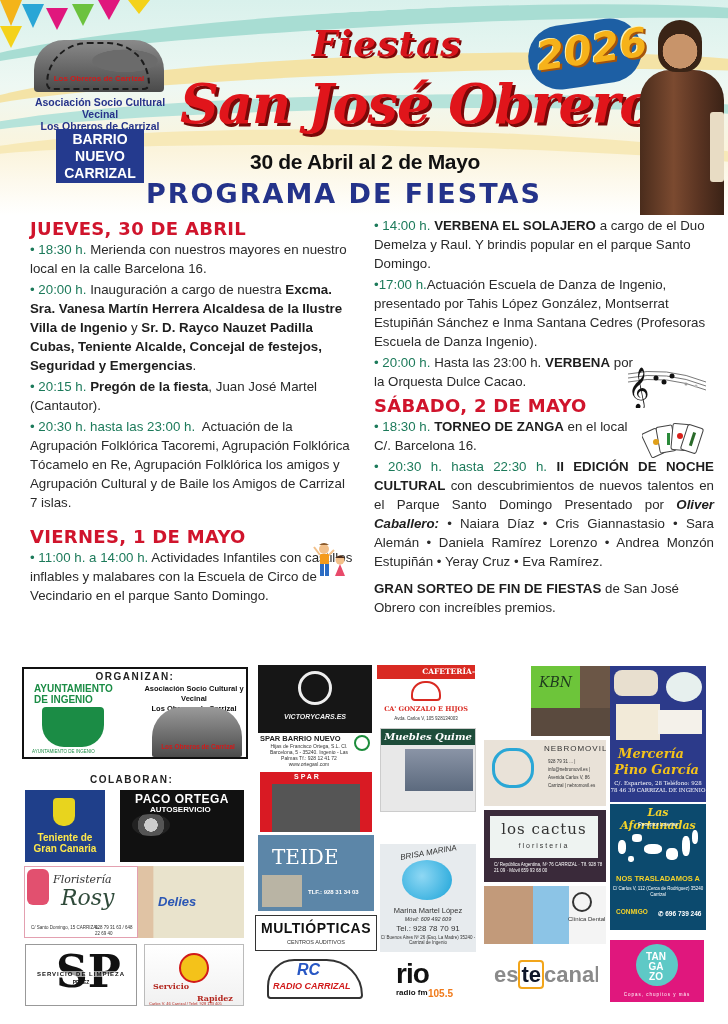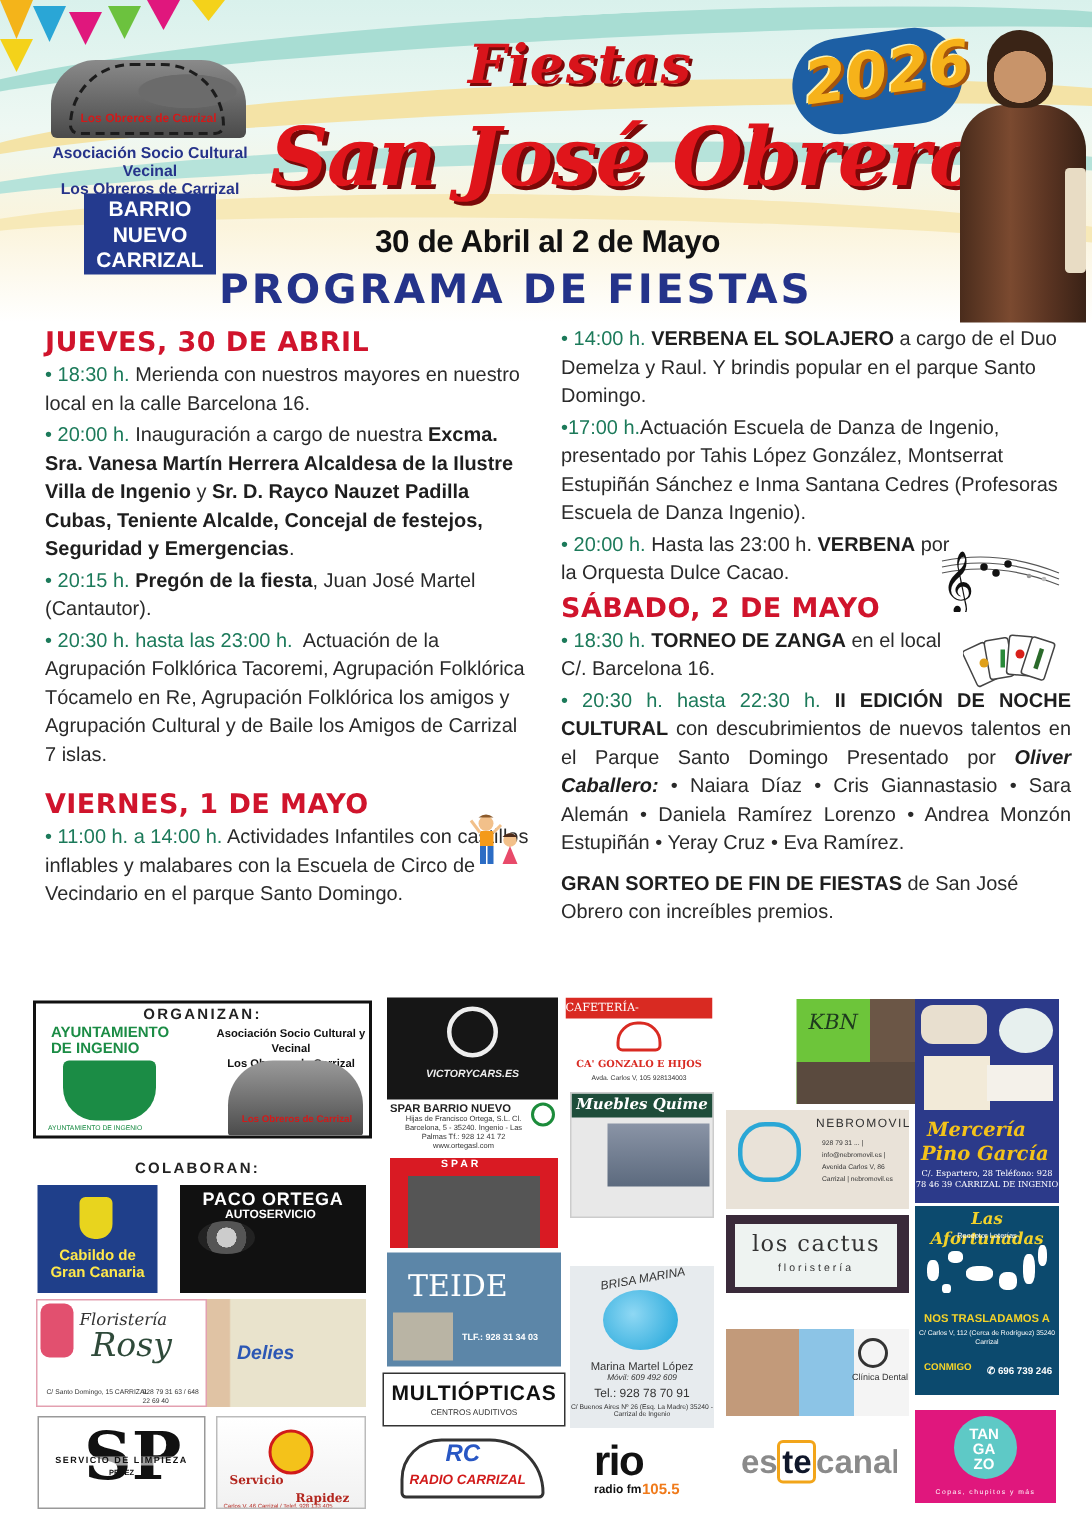--- a/index.html
+++ b/index.html
@@ -132,21 +132,21 @@
   .multi { left: 255px; top: 915px; width: 122px; height: 36px; background: #fff; border: 1px solid #333; }
   .multi .t1 { position: absolute; left: 0; top: 4px; width: 100%; text-align: center; font-size: 14px; font-weight: bold; color: #111; letter-spacing: 0.5px; }
   .multi .t2 { position: absolute; left: 0; top: 23px; width: 100%; text-align: center; font-size: 5.5px; color: #333; }
 
   .radio-carrizal { left: 265px; top: 955px; width: 100px; height: 46px; }
   .radio-carrizal .shape { position: absolute; left: 2px; top: 4px; width: 96px; height: 40px; background: #fff; border: 2px solid #333; border-radius: 30px 40px 4px 4px; }
   .radio-carrizal .rc { position: absolute; left: 32px; top: 6px; font-size: 16px; font-weight: bold; font-style: italic; color: #2857c4; }
   .radio-carrizal .t1 { position: absolute; left: 8px; top: 26px; font-size: 9px; font-weight: bold; font-style: italic; color: #d11a1a; }
 
   .cafeteria { left: 377px; top: 665px; width: 98px; height: 60px; background: #fff; }
-  .cafeteria .t1 { position: absolute; left: 0; top: 0; width: 100%; height: 14px; background: #d92a22; color: #fff; font-family: "DejaVu Serif", serif; font-size: 7.5px; font-weight: normal; text-align: left; line-height: 14px; }
+  .cafeteria .t1 { position: absolute; left: 0; top: 0; width: 100%; height: 14px; background: #d92a22; color: #fff; font-family: "DejaVu Serif", serif; font-size: 7.5px; font-weight: bold; text-align: right; line-height: 14px; }
   .cafeteria .hat { position: absolute; left: 34px; top: 16px; width: 30px; height: 20px; border: 2px solid #d92a22; border-radius: 14px 14px 4px 4px; }
   .cafeteria .t2 { position: absolute; left: 0; top: 40px; width: 100%; text-align: center; font-family: "DejaVu Serif", serif; font-size: 6.5px; font-weight: bold; color: #d92a22; }
   .cafeteria .t3 { position: absolute; left: 0; top: 51px; width: 100%; text-align: center; font-size: 4.5px; color: #333; }
 
   .muebles { left: 380px; top: 728px; width: 96px; height: 84px; background: #e8e8e8; border: 1px solid #ccc; }
   .muebles .t1 { position: absolute; left: 0; top: 0; width: 100%; height: 16px; background: #1e4d3a; color: #fff; font-family: "DejaVu Serif", serif; font-style: italic; font-weight: bold; font-size: 10px; text-align: center; line-height: 16px; }
   .muebles .pic { position: absolute; left: 24px; top: 20px; width: 68px; height: 42px; background: linear-gradient(180deg, #8a94a6, #5c6a7e); }
 
   .brisa { left: 380px; top: 844px; width: 96px; height: 108px; background: #e7ebee; }
   .brisa .t0 { position: absolute; left: 20px; top: 4px; font-size: 8px; color: #333; font-style: italic; transform: rotate(-10deg); }
@@ -163,21 +163,21 @@
 
   .kbn { left: 484px; top: 666px; width: 122px; height: 70px; background: linear-gradient(90deg, #6dc53a 0 40%, #6b5646 40% 70%, #e9e9e9 70%); margin-left: 47px; }
   .kbn .t1 { position: absolute; left: 8px; top: 8px; font-family: "DejaVu Serif", serif; font-size: 14px; color: #1e3a1e; font-style: italic; }
   .kbn .lower { position: absolute; left: 0; top: 42px; width: 100%; height: 28px; background: #5a4a3e; }
 
   .nebromovil { left: 484px; top: 740px; width: 122px; height: 66px; background: #e9e2d8; }
   .nebromovil .t1 { position: absolute; left: 60px; top: 4px; font-size: 8px; color: #333; letter-spacing: 1px; }
   .nebromovil .cloud { position: absolute; left: 8px; top: 8px; width: 42px; height: 40px; border: 3px solid #2aa7d6; border-radius: 18px; }
   .nebromovil .t2 { position: absolute; left: 64px; top: 18px; font-size: 4.5px; color: #333; line-height: 8px; }
 
-  .cactus { left: 484px; top: 810px; width: 122px; height: 52px; background: #3a2a3a; }
+  .cactus { left: 484px; top: 810px; width: 122px; height: 72px; background: #3a2a3a; }
   .cactus .card { position: absolute; left: 6px; top: 6px; width: 108px; height: 42px; background: #eef3f1; }
   .cactus .t1 { position: absolute; left: 0; top: 4px; width: 100%; text-align: center; font-family: "DejaVu Serif", serif; font-size: 15px; color: #333; letter-spacing: 1px; }
   .cactus .t2 { position: absolute; left: 0; top: 26px; width: 100%; text-align: center; font-size: 7px; color: #333; letter-spacing: 2px; }
   .cactus .t3 { position: absolute; left: 10px; top: 52px; font-size: 4.5px; color: #fff; line-height: 5.5px; }
 
   .clinica { left: 484px; top: 886px; width: 122px; height: 58px; background: linear-gradient(90deg, #c29a7a 0 40%, #8cc4e6 40% 70%, #f4f4f4 70%); }
   .clinica .t1 { position: absolute; left: 84px; top: 30px; font-size: 6px; color: #333; }
   .clinica .tooth { position: absolute; left: 88px; top: 6px; width: 20px; height: 20px; border: 2px solid #333; border-radius: 50%; }
 
   .estecanal { left: 494px; top: 960px; width: 104px; height: 34px; }
@@ -369,21 +369,21 @@
   </div>
   <div class="assoc-org-img"></div>
   <div class="assoc-org-red">Los Obreros de Carrizal</div>
 </div>
 
 <div class="colab-label">COLABORAN:</div>
 
 <div class="sp cabildo">
   <div class="crest"></div>
   <div class="txt">
-    <div>Cabildo de</div>
+    <div>Teniente de</div>
     <div>Gran Canaria</div>
   </div>
 </div>
 
 <div class="sp paco">
   <div class="t1">PACO ORTEGA</div>
   <div class="t2">AUTOSERVICIO</div>
   <div class="tires"></div>
 </div>
 

